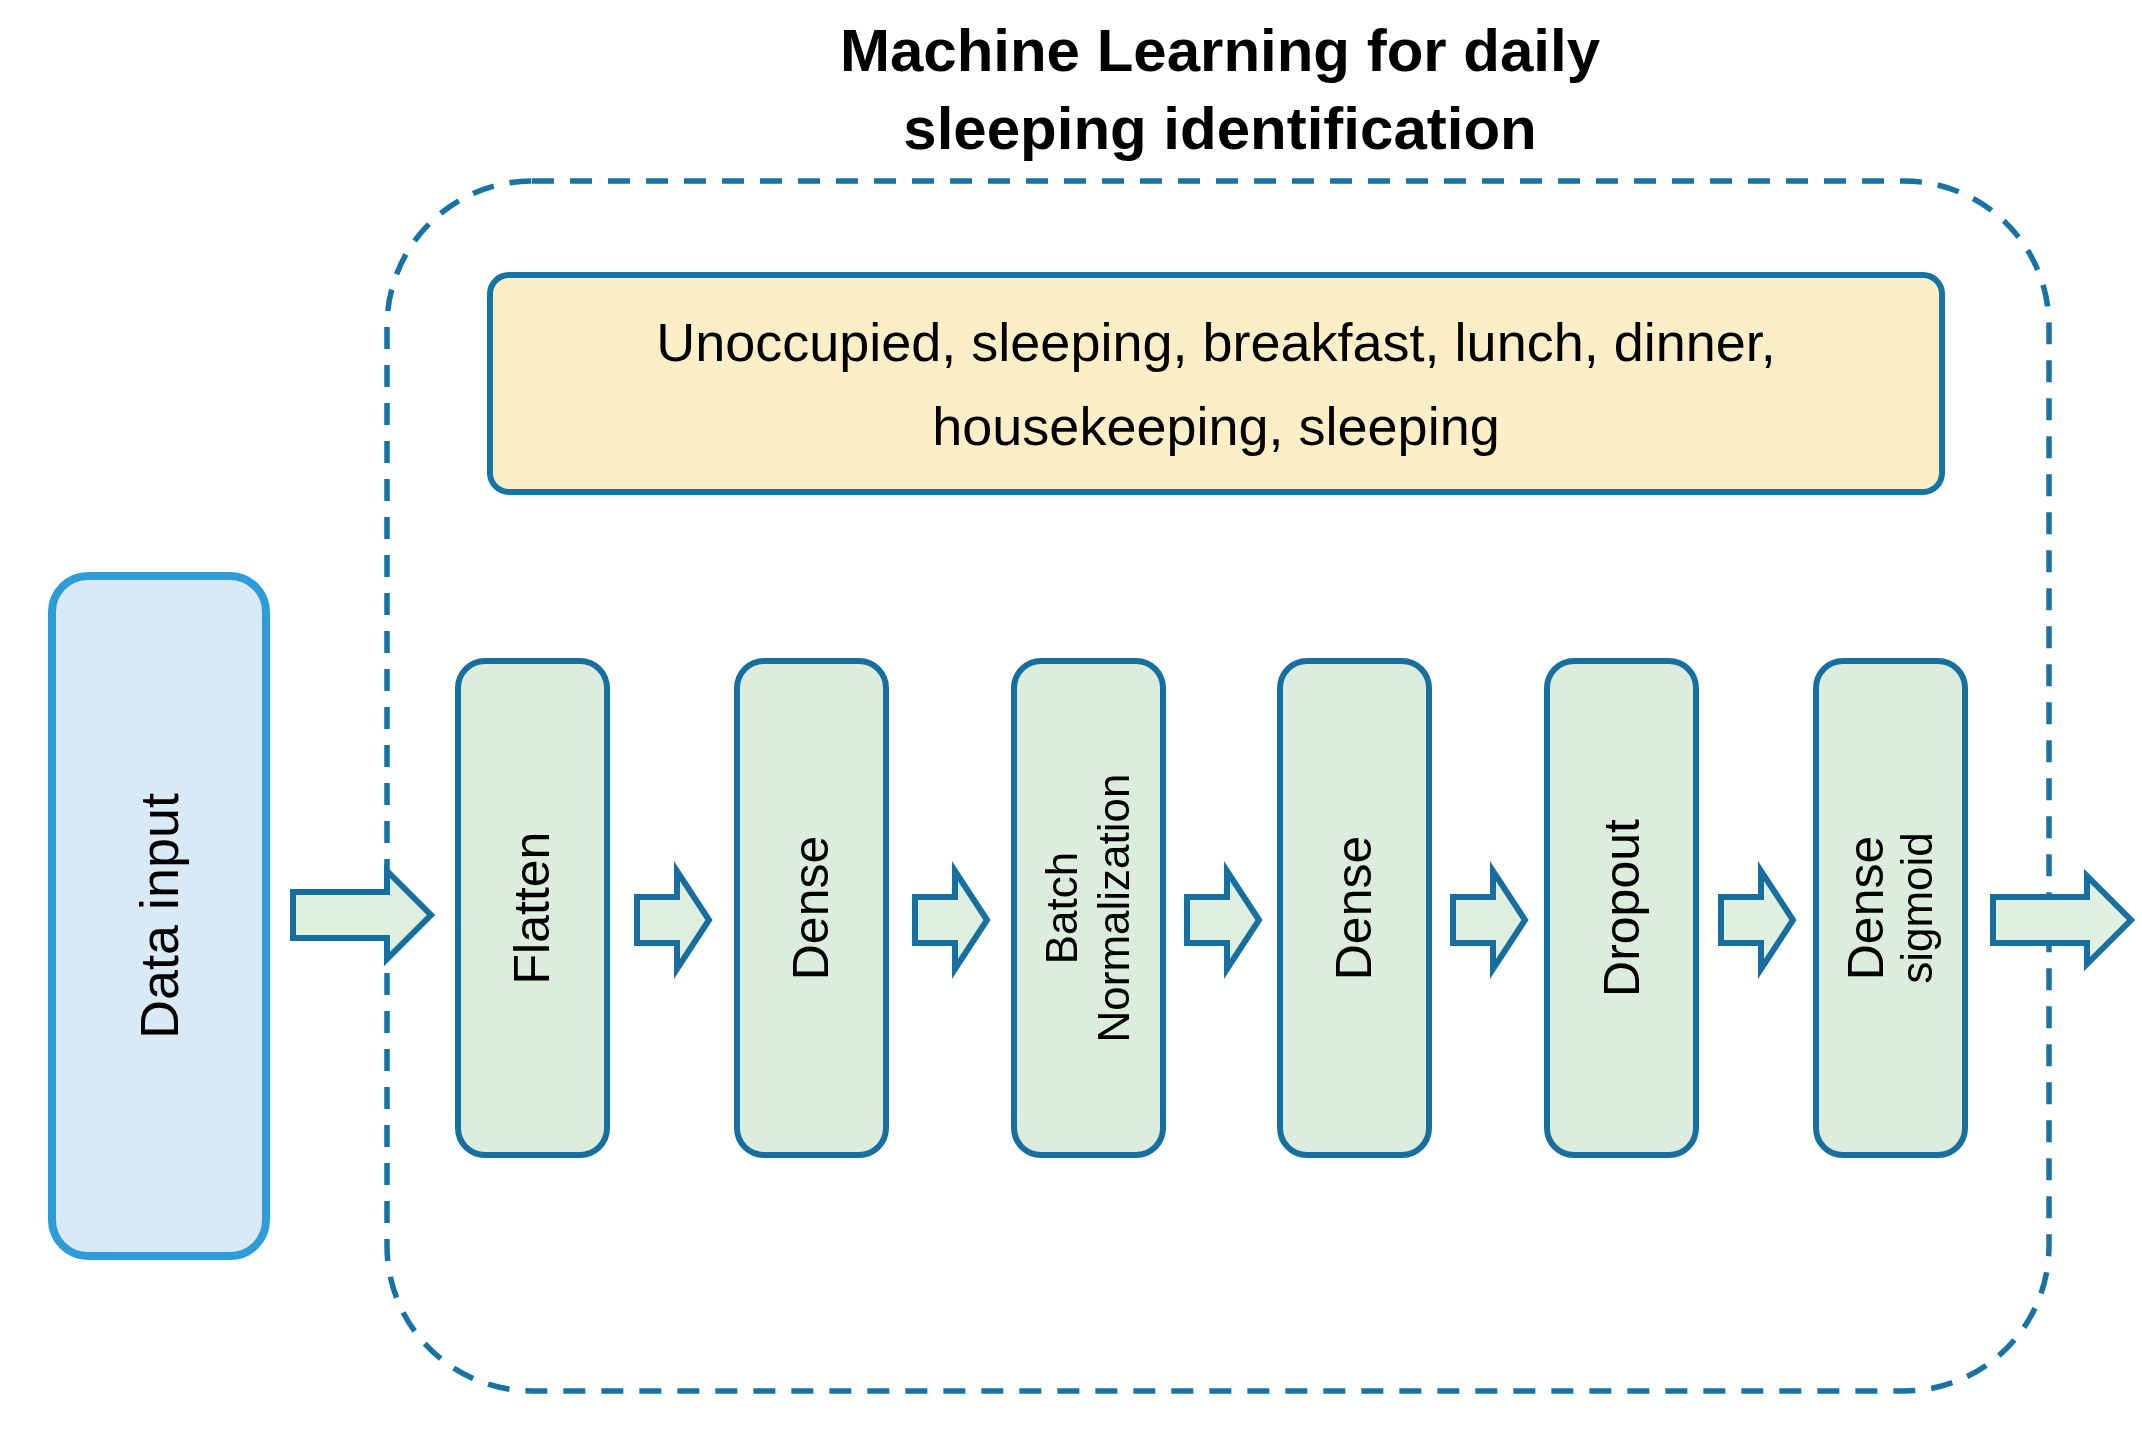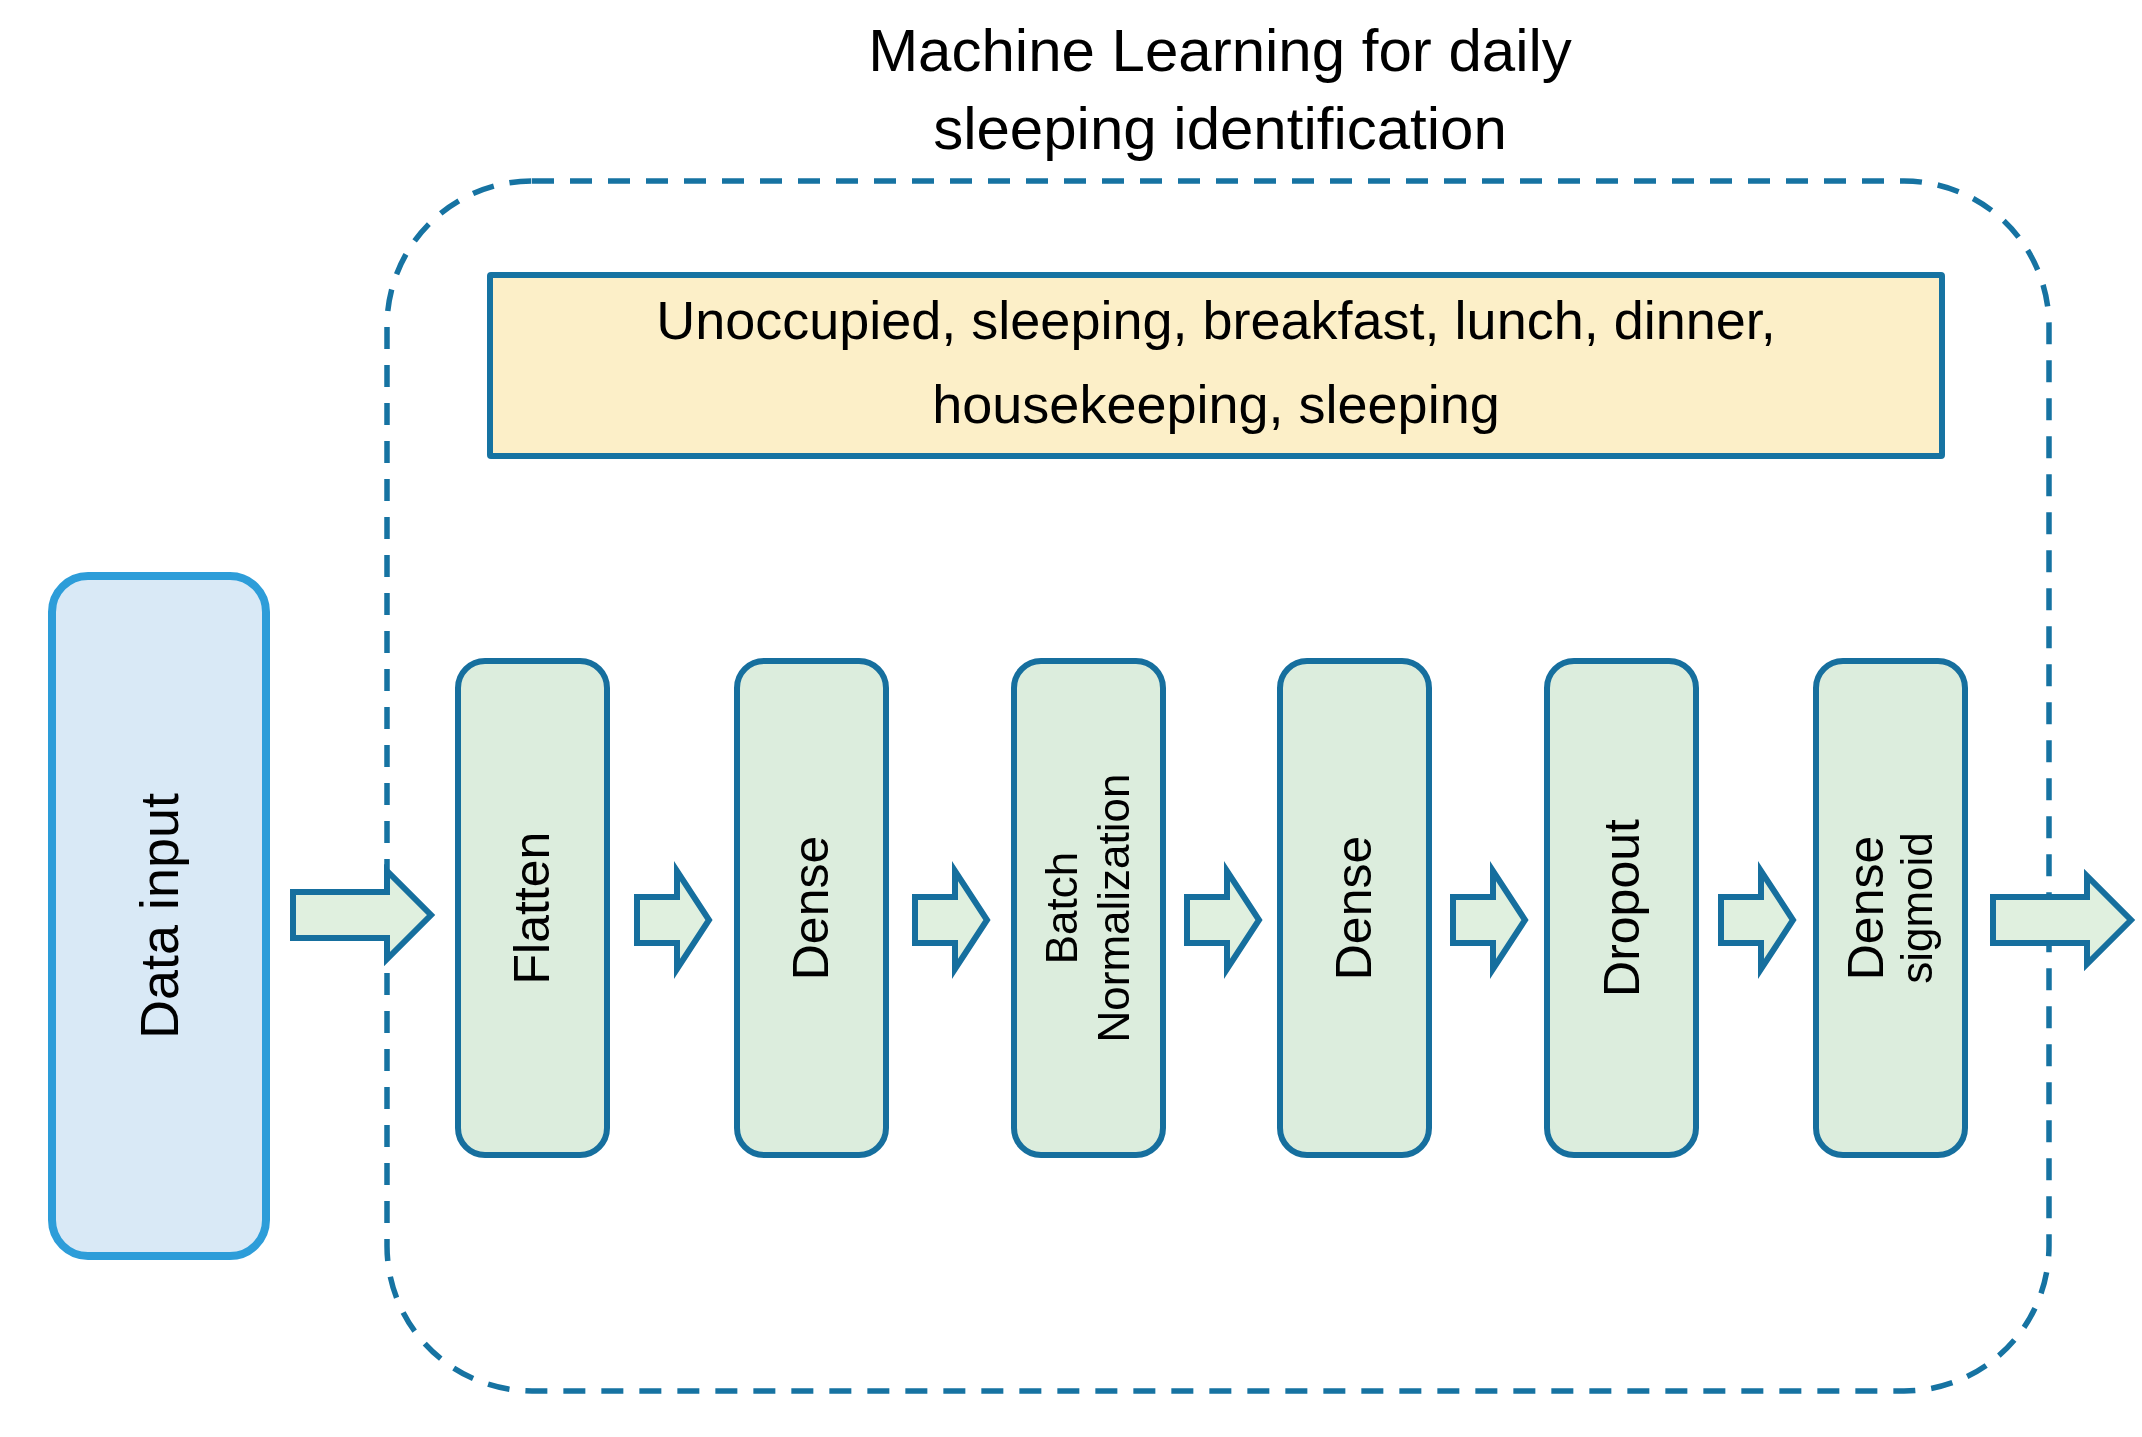--- a/index.html
+++ b/index.html
@@ -5,32 +5,32 @@
   html,body{margin:0;padding:0;background:#ffffff;}
   body{
     width:2142px;height:1437px;position:relative;overflow:hidden;
     font-family:"Liberation Sans", sans-serif;color:#000;
   }
   .abs{position:absolute;}
 
   
   .title{
     left:500px;top:12px;width:1440px;
-    text-align:center;font-weight:normal;font-size:60px;line-height:78px;color:#000;
+    text-align:center;font-weight:bold;font-size:60px;line-height:78px;color:#000;
   }
 
   
   svg{display:block;overflow:visible;}
 
   
   .activities{
-    left:487px;top:272px;width:1458px;height:187px;
-    background:#FCEFC8;border:6px solid #1673A2;border-radius:4px;
+    left:487px;top:272px;width:1458px;height:223px;
+    background:#FCEFC8;border:6px solid #1673A2;border-radius:22px;
     box-sizing:border-box;
-    display:flex;flex-direction:column;justify-content:flex-start;align-items:center;
+    display:flex;flex-direction:column;justify-content:center;align-items:center;
     font-size:54px;line-height:84px;text-align:center;
   }
 
   
   .input-box{
     left:48px;top:572px;width:222px;height:688px;
     background:#D9E9F6;border:8px solid #2D9DD9;border-radius:40px;
     box-sizing:border-box;
     display:flex;justify-content:center;align-items:center;
   }

